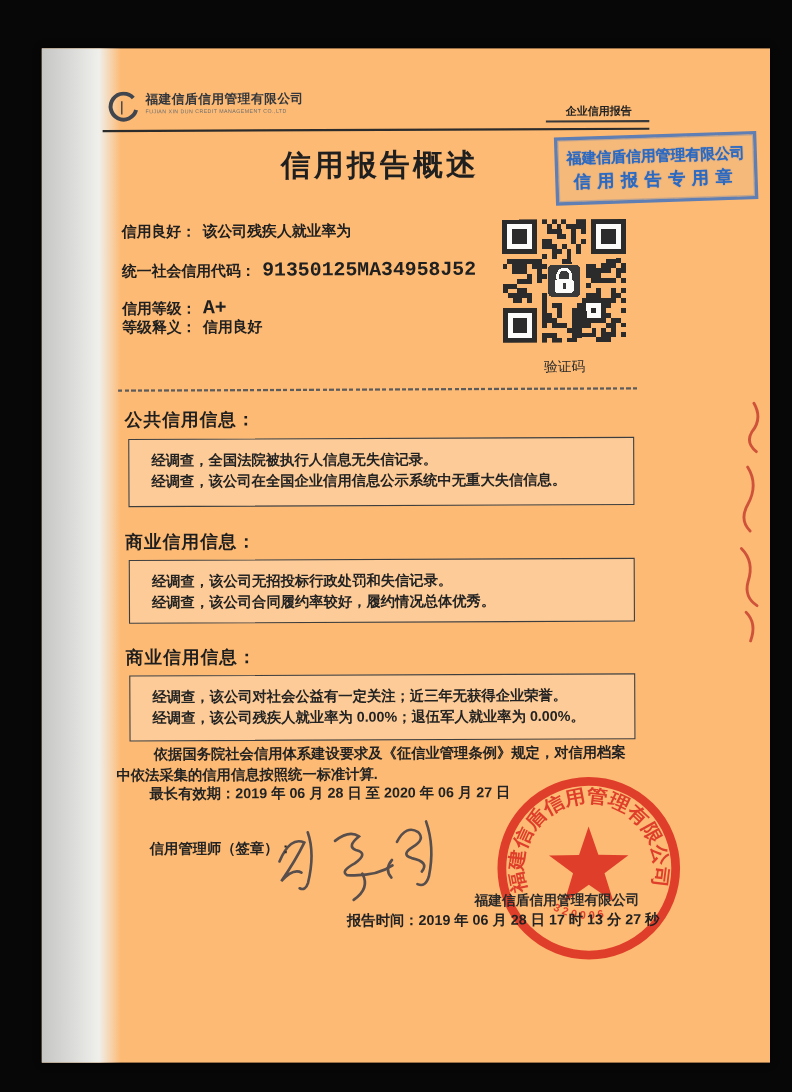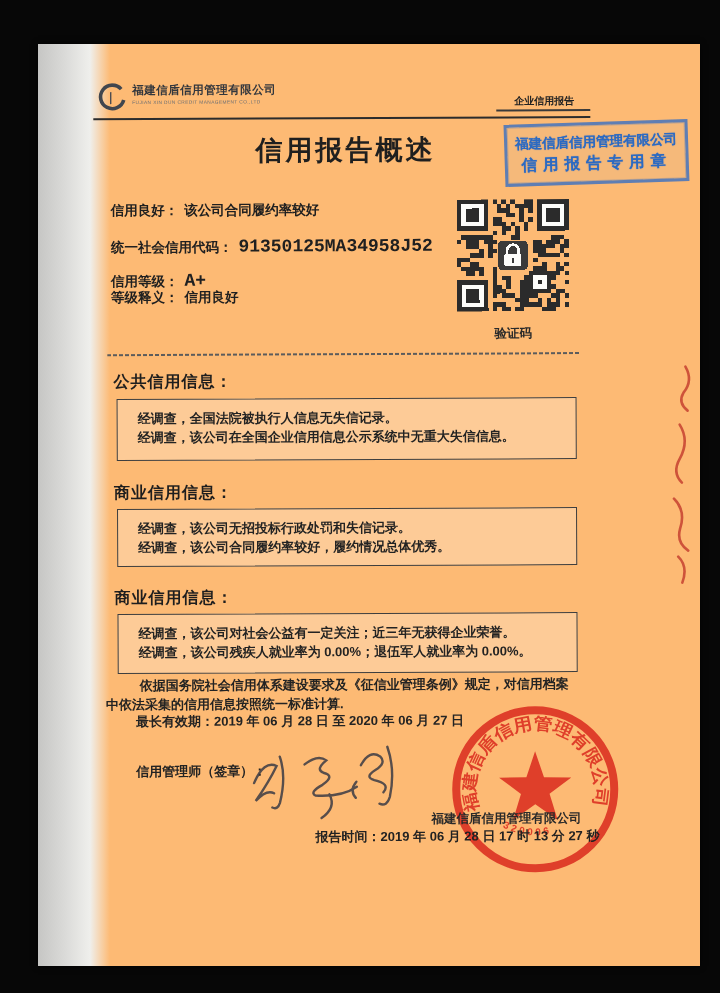--- a/index.html
+++ b/index.html
@@ -36,21 +36,21 @@
     text-shadow:0 0 1px rgba(44,106,198,.8); margin-top:2px; }
 
   
   .field { position:absolute; left:74px; font-size:13.5px; font-weight:bold; color:#202020; white-space:nowrap; }
   .field .val { margin-left:6px; }
   .val-serif { font-family:Liberation Mono, monospace; font-size:18px; }
 
   
   .qr-box { position:absolute; left:419px; top:156px; width:114px; height:112px; }
   .qr-caption { position:absolute; left:419px; top:282px; width:114px; text-align:center;
-    font-size:12.5px; font-weight:bold; color:#2a2a2a; }
+    font-size:12.5px; font-weight:normal; color:#2a2a2a; }
 
   .dashed-rule { position:absolute; left:70px; top:309px; width:472px; height:2px;
     background:repeating-linear-gradient(90deg,#5c5c5c 0 4px,transparent 4px 6px); }
 
   
   .sec-head { position:absolute; left:76px; font-size:16px; font-weight:bold; color:#1e1e1e; letter-spacing:1px; }
   .sec-box { position:absolute; left:79px; width:460px; border:1.5px solid #3e3e3e;
     padding:9px 10px 8px 20px; background:rgba(255,255,255,.25); }
   .sec-box .line { font-size:13px; font-weight:bold; color:#232323; line-height:19px; white-space:nowrap; }
 
@@ -90,21 +90,21 @@
       <div class="header-rule"></div>
 
       <div class="title">信用报告概述</div>
 
       <div class="blue-stamp">
         <div class="l1">福建信盾信用管理有限公司</div>
         <div class="l2">信用报告专用章</div>
       </div>
 
       <div class="field" style="top:157px">
-        <span>信用良好：</span><span class="val">该公司合同履约率较好</span>
+        <span>信用良好：</span><span class="val">该公司残疾人就业率为</span>
       </div>
       <div class="field" style="top:192px">
         <span>统一社会信用代码：</span><span class="val val-serif">91350125MA34958J52</span>
       </div>
       <div class="field" style="top:226px">
         <span>信用等级：</span><span class="val val-serif">A+</span>
       </div>
       <div class="field" style="top:244px">
         <span>等级释义：</span><span class="val">信用良好</span>
       </div>

